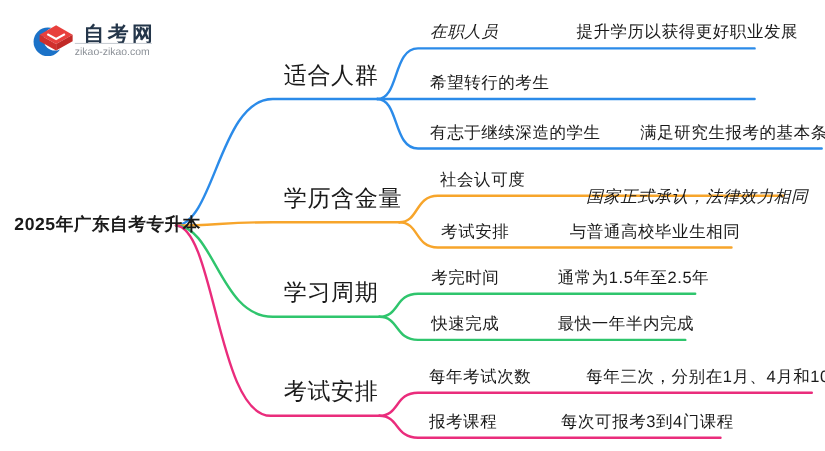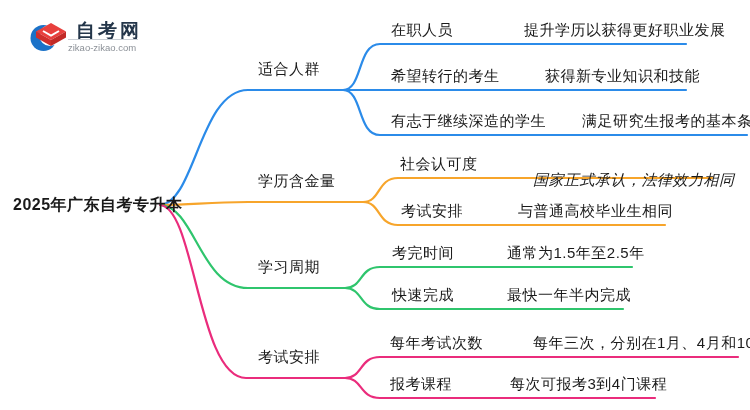--- a/index.html
+++ b/index.html
@@ -11,21 +11,21 @@
   svg.connectors path{fill:none;stroke-width:2.2;stroke-linecap:round;}
   .stroke-blue{stroke:var(--blue);}
   .stroke-orange{stroke:var(--orange);}
   .stroke-green{stroke:var(--green);}
   .stroke-pink{stroke:var(--pink);}
   .txt{
     position:absolute;color:var(--text);font-size:15px;line-height:18px;
     white-space:nowrap;letter-spacing:.5px;
   }
   .central{font-size:16px;font-weight:600;letter-spacing:.5px;}
-  .branch-label{font-size:15px;font-weight:500;}
+  .branch-label{font-size:21px;font-weight:500;}
   
   .logo{position:absolute;left:30px;top:8px;width:130px;height:48px;}
   .logo-icon{position:absolute;left:0;top:12px;width:38px;height:36px;}
   .logo-name{
     position:absolute;left:46px;top:10px;font-size:19px;font-weight:700;
     color:var(--logo_navy);letter-spacing:3px;white-space:nowrap;
   }
   .logo-divider{position:absolute;left:38px;top:31px;width:70px;height:1px;background:#c9ced4;}
   .logo-url{position:absolute;left:38px;top:34px;font-size:9.5px;color:#8b9097;white-space:nowrap;}
 </style>
@@ -68,24 +68,23 @@
     <div class="logo-url">zikao-zikao.com</div>
   </div>
 
   <div class="txt central" style="left:13px;top:196px;">2025年广东自考专升本</div>
 
   <div class="txt branch-label" style="left:258px;top:60px;">适合人群</div>
   <div class="txt branch-label" style="left:258px;top:172px;">学历含金量</div>
   <div class="txt branch-label" style="left:258px;top:258px;">学习周期</div>
   <div class="txt branch-label" style="left:258px;top:348px;">考试安排</div>
 
-  <div class="txt" style="left:391px;top:21px;">在职人员</div>
+  <div class="txt" style="left:391px;top:21px;font-style:italic;">在职人员</div>
   <div class="txt" style="left:524px;top:21px;">提升学历以获得更好职业发展</div>
   <div class="txt" style="left:391px;top:67px;">希望转行的考生</div>
-  <div class="txt" style="left:545px;top:67px;">获得新专业知识和技能</div>
   <div class="txt" style="left:391px;top:112px;">有志于继续深造的学生</div>
   <div class="txt" style="left:582px;top:112px;">满足研究生报考的基本条件</div>
 
   <div class="txt" style="left:400px;top:155px;">社会认可度</div>
   <div class="txt" style="left:533px;top:171px;font-style:italic;">国家正式承认，法律效力相同</div>
   <div class="txt" style="left:401px;top:202px;">考试安排</div>
   <div class="txt" style="left:518px;top:202px;">与普通高校毕业生相同</div>
 
   <div class="txt" style="left:392px;top:244px;">考完时间</div>
   <div class="txt" style="left:507px;top:244px;">通常为1.5年至2.5年</div>

